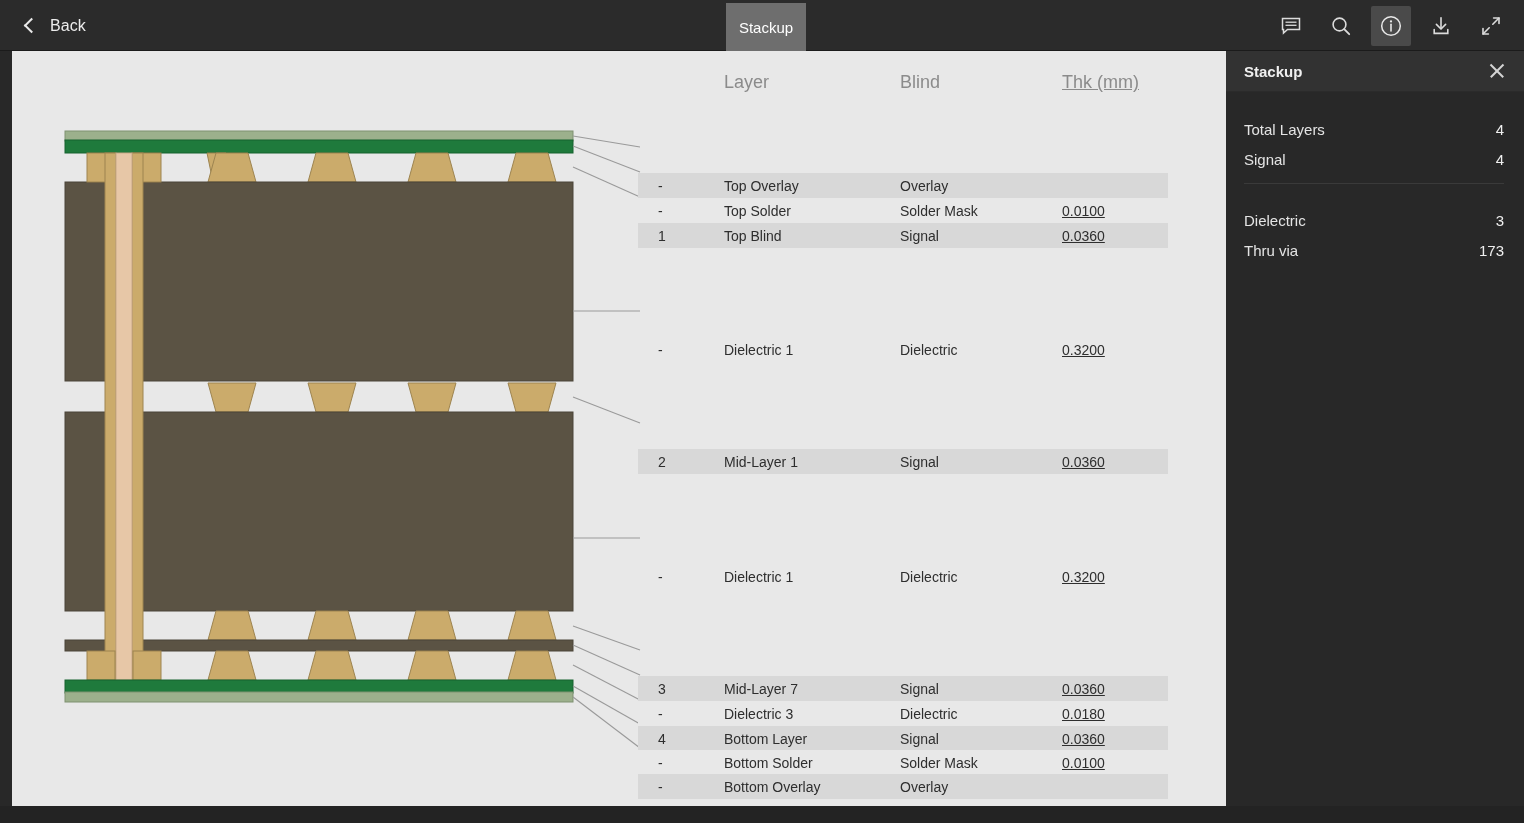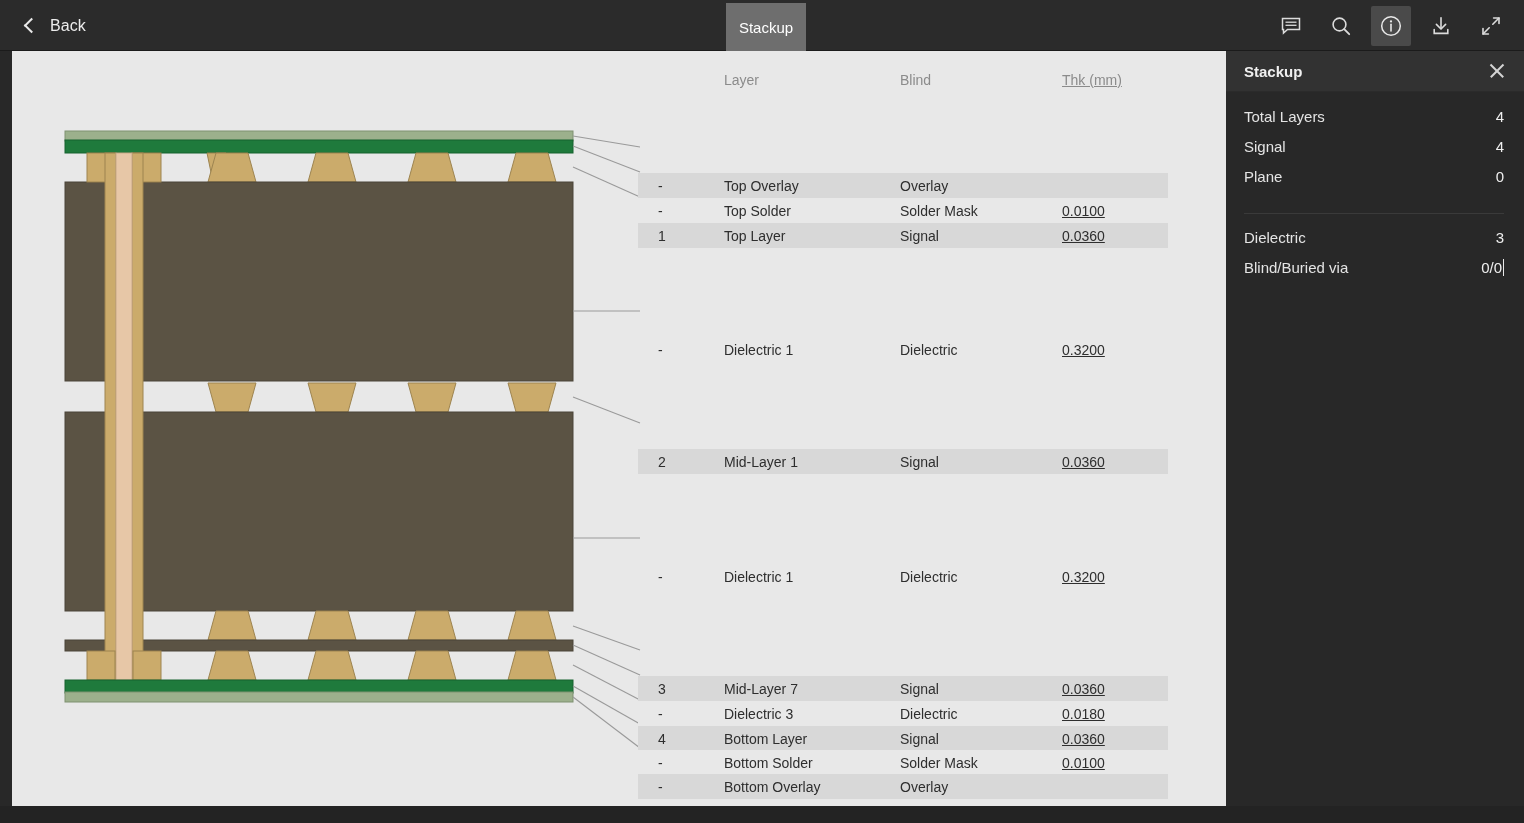--- a/index.html
+++ b/index.html
@@ -70,22 +70,22 @@
   
   .pcb { position: absolute; left: 0px; top: 0px; }
 
   
   .stk-table {
     position: absolute; left: 626px; top: 16px;
     width: 530px;
     font-size: 14px; color: #2b2b2b;
   }
   .stk-head {
-    display: flex; height: 26px; align-items: center;
-    color: #8b8b8b; font-size: 14px;
+    display: flex; height: 26px; align-items: flex-end;
+    color: #8b8b8b; font-size: 18px;
   }
   .stk-row {
     display: flex; height: 25px; align-items: center;
     color: #2e2e2e;
   }
   .stk-row.alt { background: #d8d8d8; }
   .stk-row.plain { background: #e8e8e8; }
   .stk-row.total { color: #9a9a9a; background: #e8e8e8; }
   .c-num   { width: 86px; padding-left: 20px; }
   .c-layer { width: 176px; }
@@ -110,21 +110,21 @@
   }
   .panel-close::before, .panel-close::after {
     content: ""; position: absolute; left: 0; top: 8px;
     width: 18px; height: 1.6px; background: #d4d4d4;
   }
   .panel-close::before { transform: rotate(45deg); }
   .panel-close::after  { transform: rotate(-45deg); }
 
   .panel-body { padding: 16px 20px 0 18px; }
   .prow {
-    display: flex; align-items: flex-start; justify-content: space-between;
+    display: flex; align-items: flex-end; justify-content: space-between;
     height: 30px; color: #e2e2e2; font-size: 15px;
   }
   .prow .pk { color: #e4e4e4; }
   .prow .pv { color: #efefef; }
   .panel-sep {
     height: 1px; background: #3a3a3a; margin: 15px 0 15px 0;
   }
   .caret {
     display: inline-block; width: 1px; height: 17px;
     background: #e8e8e8; vertical-align: -3px; margin-left: 1px;
@@ -312,21 +312,21 @@
             <div class="c-thk"></div>
           </div>
           <div class="stk-row plain" style="position: absolute; left: 0px; top: 105px; width: 530px;">
             <div class="c-num">-</div>
             <div class="c-layer">Top Solder</div>
             <div class="c-type">Solder Mask</div>
             <div class="c-thk">0.0100</div>
           </div>
           <div class="stk-row alt" style="position: absolute; left: 0px; top: 130px; width: 530px;">
             <div class="c-num">1</div>
-            <div class="c-layer">Top Layer</div>
+            <div class="c-layer">Top Blind</div>
             <div class="c-type">Signal</div>
             <div class="c-thk">0.0360</div>
           </div>
           <div class="stk-row plain" style="position: absolute; left: 0px; top: 244px; width: 530px;">
             <div class="c-num">-</div>
             <div class="c-layer">Dielectric 1</div>
             <div class="c-type">Dielectric</div>
             <div class="c-thk">0.3200</div>
           </div>
           <div class="stk-row alt" style="position: absolute; left: 0px; top: 356px; width: 530px;">
@@ -386,34 +386,30 @@
     </div>
     <div class="panel-body">
       <div id="g1-host">
           <div class="prow">
             <span class="pk">Total Layers</span>
             <span class="pv">4</span>
           </div>
           <div class="prow">
             <span class="pk">Signal</span>
             <span class="pv">4</span>
-          </div>
-          <div class="prow">
-            <span class="pk">Plane</span>
-            <span class="pv">0</span>
           </div>
         </div>
       <div class="panel-sep"></div>
       <div id="g2-host">
           <div class="prow">
             <span class="pk">Dielectric</span>
             <span class="pv">3</span>
           </div>
           <div class="prow">
-            <span class="pk">Blind/Buried via</span>
-            <span class="pv">0/0<span class="caret"></span></span>
+            <span class="pk">Thru via</span>
+            <span class="pv">173</span>
           </div>
         </div>
     </div>
   </div>
 
   <div class="bottom-rail"></div>
 </div>
 
 </body></html>

